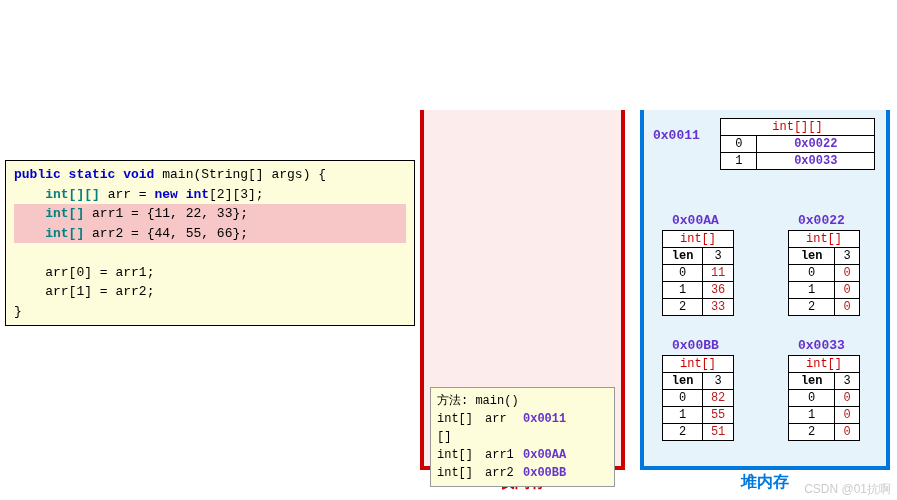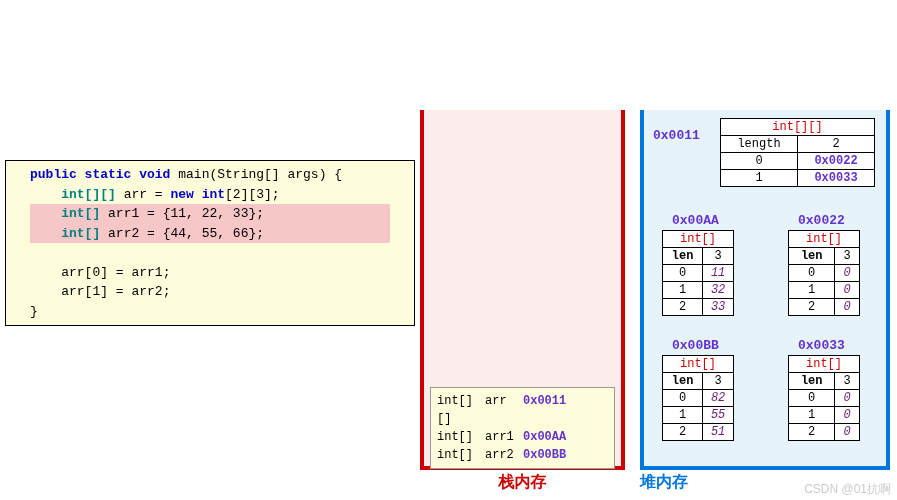--- a/index.html
+++ b/index.html
@@ -13,21 +13,21 @@
     background: #fff;
     position: relative;
   }
   .code-panel {
     position: absolute;
     left: 5px;
     top: 160px;
     width: 410px;
     border: 1px solid #000;
     background: #fdfddb;
-    padding: 4px 24px;
+    padding: 4px 8px;
     line-height: 1.5;
   }
   .code-panel pre { margin: 0; font-family: inherit; }
   .kw-blue { color: #0000cc; font-weight: bold; }
   .kw-teal { color: #008080; font-weight: bold; }
   .hl { background: #f7c6c6; display: inline-block; width: 100%; }
 
   .stack-box {
     position: absolute;
     left: 420px;
@@ -72,20 +72,21 @@
     height: 360px;
     border: 4px solid #0077dd;
     border-top: none;
     background: #e6f3fb;
   }
   .heap-label {
     position: absolute;
     left: 640px;
     top: 472px;
     width: 250px;
+    text-align: center;
     font-size: 16px;
     font-weight: bold;
     color: #0077dd;
   }
   .heap-addr {
     position: absolute;
     font-weight: bold;
     color: #6633cc;
     font-size: 13px;
   }
@@ -96,21 +97,21 @@
     background: #fff;
   }
   .obj-table th, .obj-table td {
     border: 1px solid #000;
     padding: 1px 4px;
     text-align: center;
   }
   .obj-table .th-type { color: #cc0000; font-weight: normal; }
   .obj-table .len-cell { color: #000000; font-weight: bold; }
   .obj-table .valptr { color: #6633cc; font-weight: bold; }
-  .obj-table .valnum { color: #701a75; font-style: italic; }
+  .obj-table .valnum { color: #b91c1c; }
   .watermark {
     position: absolute;
     right: 6px;
     bottom: 2px;
     font-size: 12px;
     color: #ccc;
     font-family: sans-serif;
   }
 </style>
 </head>
@@ -123,20 +124,21 @@
 <span class="hl">    <span class="kw-teal">int[]</span><span> arr2 = {44, 55, 66};</span></span>
 
     <span>arr[0] = arr1;</span>
     <span>arr[1] = arr2;</span>
 <span>}</span></pre>
 </div>
 
 <div class="stack-box"></div>
 <div class="stack-label">栈内存</div>
 <div class="stack-frame">
+  <div>方法: main()</div>
   <div class="row">
     <span class="type">int[][]</span>
     <span class="var">arr</span>
     <span class="addr">0x0011</span>
   </div>
   <div class="row">
     <span class="type">int[]</span>
     <span class="var">arr1</span>
     <span class="addr">0x00AA</span>
   </div>
@@ -150,24 +152,20 @@
 <div class="heap-box"></div>
 <div class="heap-label">堆内存</div>
 
 <div class="heap-addr" style="left:653px; top:128px;">0x0011</div>
 <table class="obj-table" style="left:720px; top:118px; width:155px;">
   <tbody>
       <tr>
         <th colspan="2" class="th-type">int[][]</th>
       </tr>
   <tr>
-        <td>length</td>
-        <td>2</td>
-      </tr>
-  <tr>
         <td>0</td>
         <td class="valptr">0x0022</td>
       </tr>
   <tr>
         <td>1</td>
         <td class="valptr">0x0033</td>
       </tr>
 </tbody>
   </table>
 
@@ -180,21 +178,21 @@
   <tr>
         <td class="len-cell">len</td>
         <td>3</td>
       </tr>
   <tr>
         <td>0</td>
         <td class="valnum">11</td>
       </tr>
   <tr>
         <td>1</td>
-        <td class="valnum">32</td>
+        <td class="valnum">36</td>
       </tr>
   <tr>
         <td>2</td>
         <td class="valnum">33</td>
       </tr>
 </tbody>
   </table>
 
 <div class="heap-addr" style="left:798px; top:213px;">0x0022</div>
 <table class="obj-table" style="left:788px; top:230px; width:72px;">

